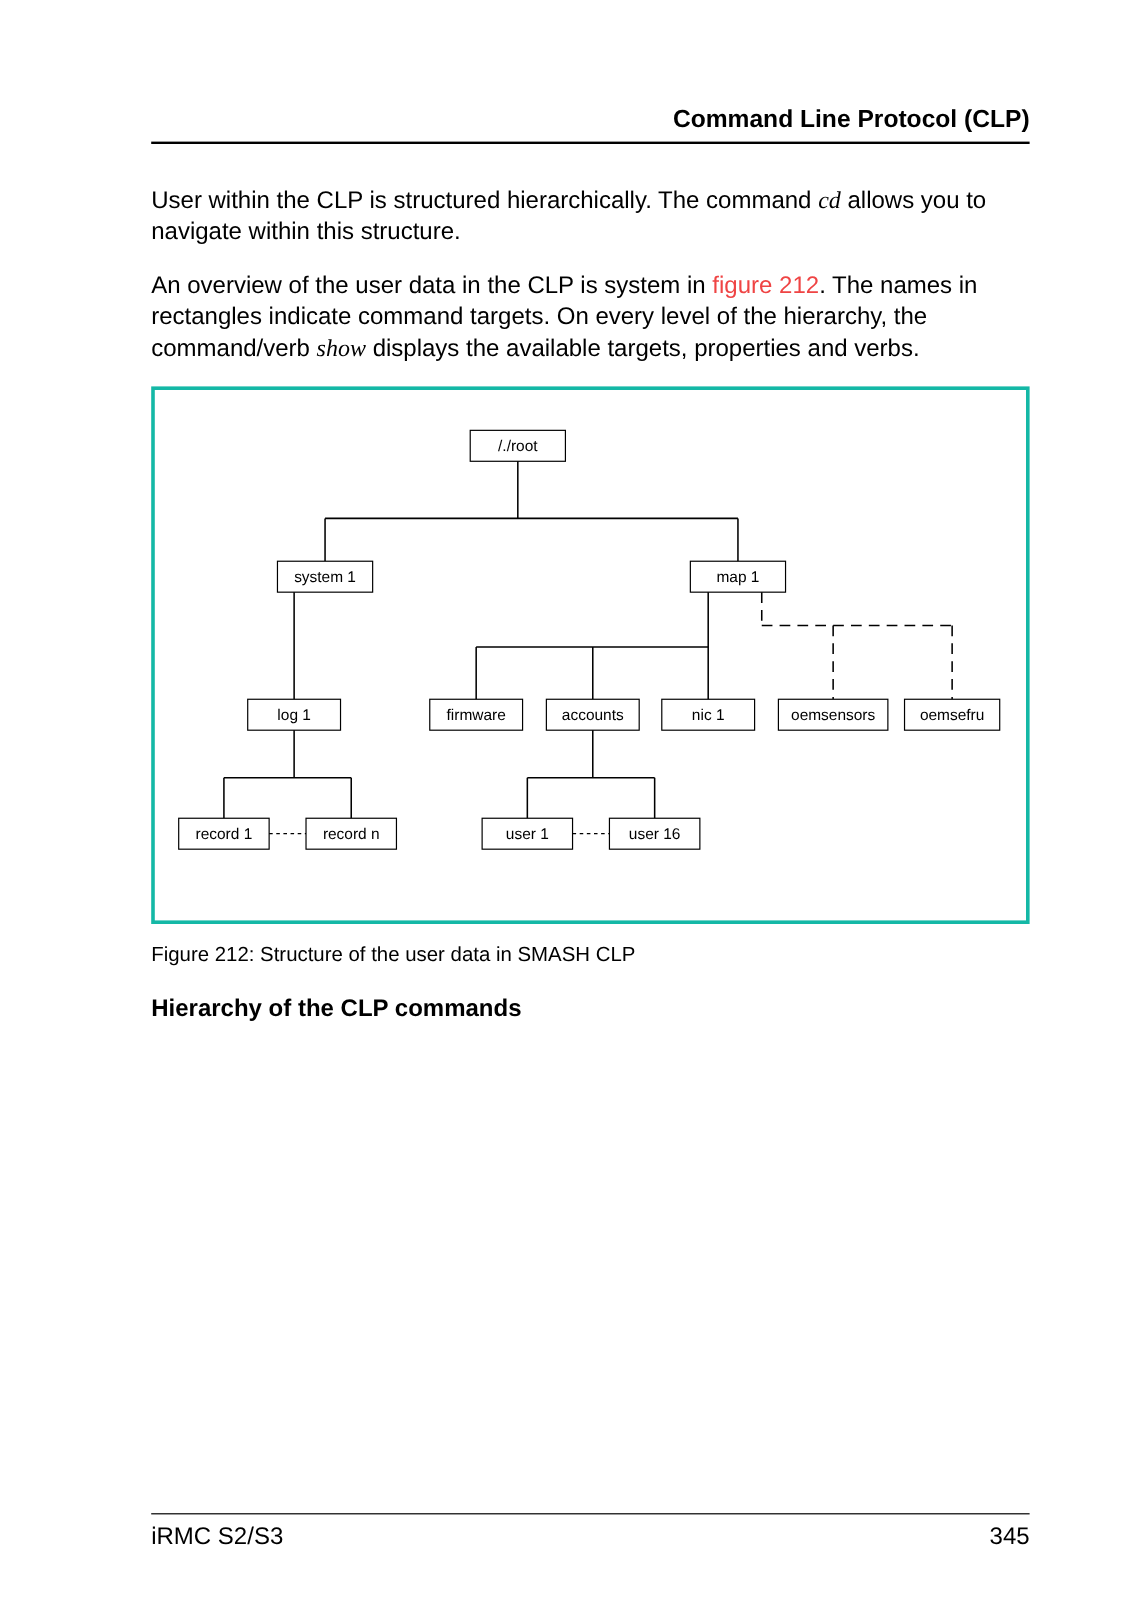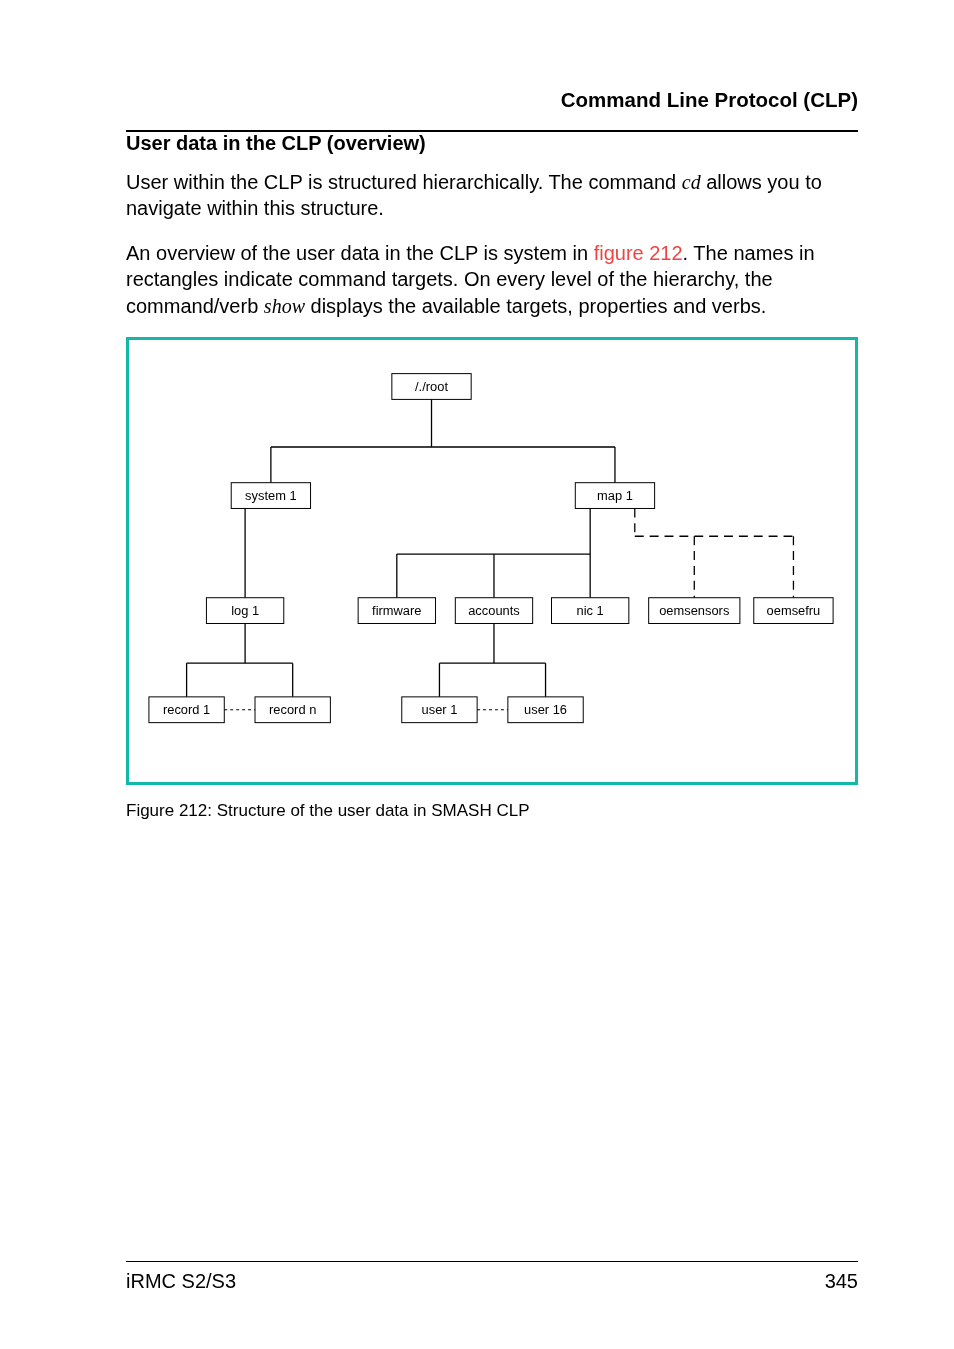--- a/index.html
+++ b/index.html
@@ -13,22 +13,23 @@
     width: 954px;
     height: 1349px;
     box-sizing: border-box;
     padding: 88px 96px 60px 126px;
     position: relative;
   }
   .running-head {
     text-align: right;
     font-weight: bold;
     font-size: 20.5px;
-    padding-bottom: 18px;
+    padding-bottom: 6px;
     border-bottom: 2px solid #000;
+    margin-bottom: 34px;
   }
   .h3 {
     font-weight: bold;
     font-size: 20px;
     margin-bottom: 14px;
   }
   .para {
     font-size: 20px;
     line-height: 1.32;
     margin-bottom: 18px;
@@ -74,21 +75,20 @@
     dominant-baseline: middle;
   }
 </style>
 </head>
 <body>
 
 <div class="page">
 
   <div class="running-head">Command Line Protocol (CLP)</div>
 
-  <div class="h3">User data in the CLP (overview)</div>
 
   <div class="para">
     <span>User within the CLP is structured hierarchically. The command </span><span class="em">cd</span><span> allows you to navigate within this structure.</span>
   </div>
 
   <div class="para">
     <span>An overview of the user data in the CLP is system in </span><span class="link">figure 212</span><span>. The names in rectangles indicate command targets. On every level of the hierarchy, the command/verb </span><span class="em">show</span><span> displays the available targets, properties and verbs.</span>
   </div>
 
   <div class="figure-wrap">
@@ -164,20 +164,21 @@
       <rect x="372" y="334" width="76" height="26" fill="#fff" stroke="#000"></rect>
       <text class="node-text" x="410" y="348">user 16</text>
 
       <line x1="86" y1="347" x2="117" y2="347" stroke="#000" stroke-width="1" stroke-dasharray="3 3"></line>
       <line x1="341" y1="347" x2="372" y2="347" stroke="#000" stroke-width="1" stroke-dasharray="3 3"></line>
     </svg>
   </div>
 
   <div class="fig-caption">Figure 212: Structure of the user data in SMASH CLP</div>
 
+  <div class="h3">Hierarchy of the CLP commands</div>
 
 
   <div class="footer">
     <span>iRMC S2/S3</span>
     <span>345</span>
   </div>
 
 </div>
 
 </body></html>

